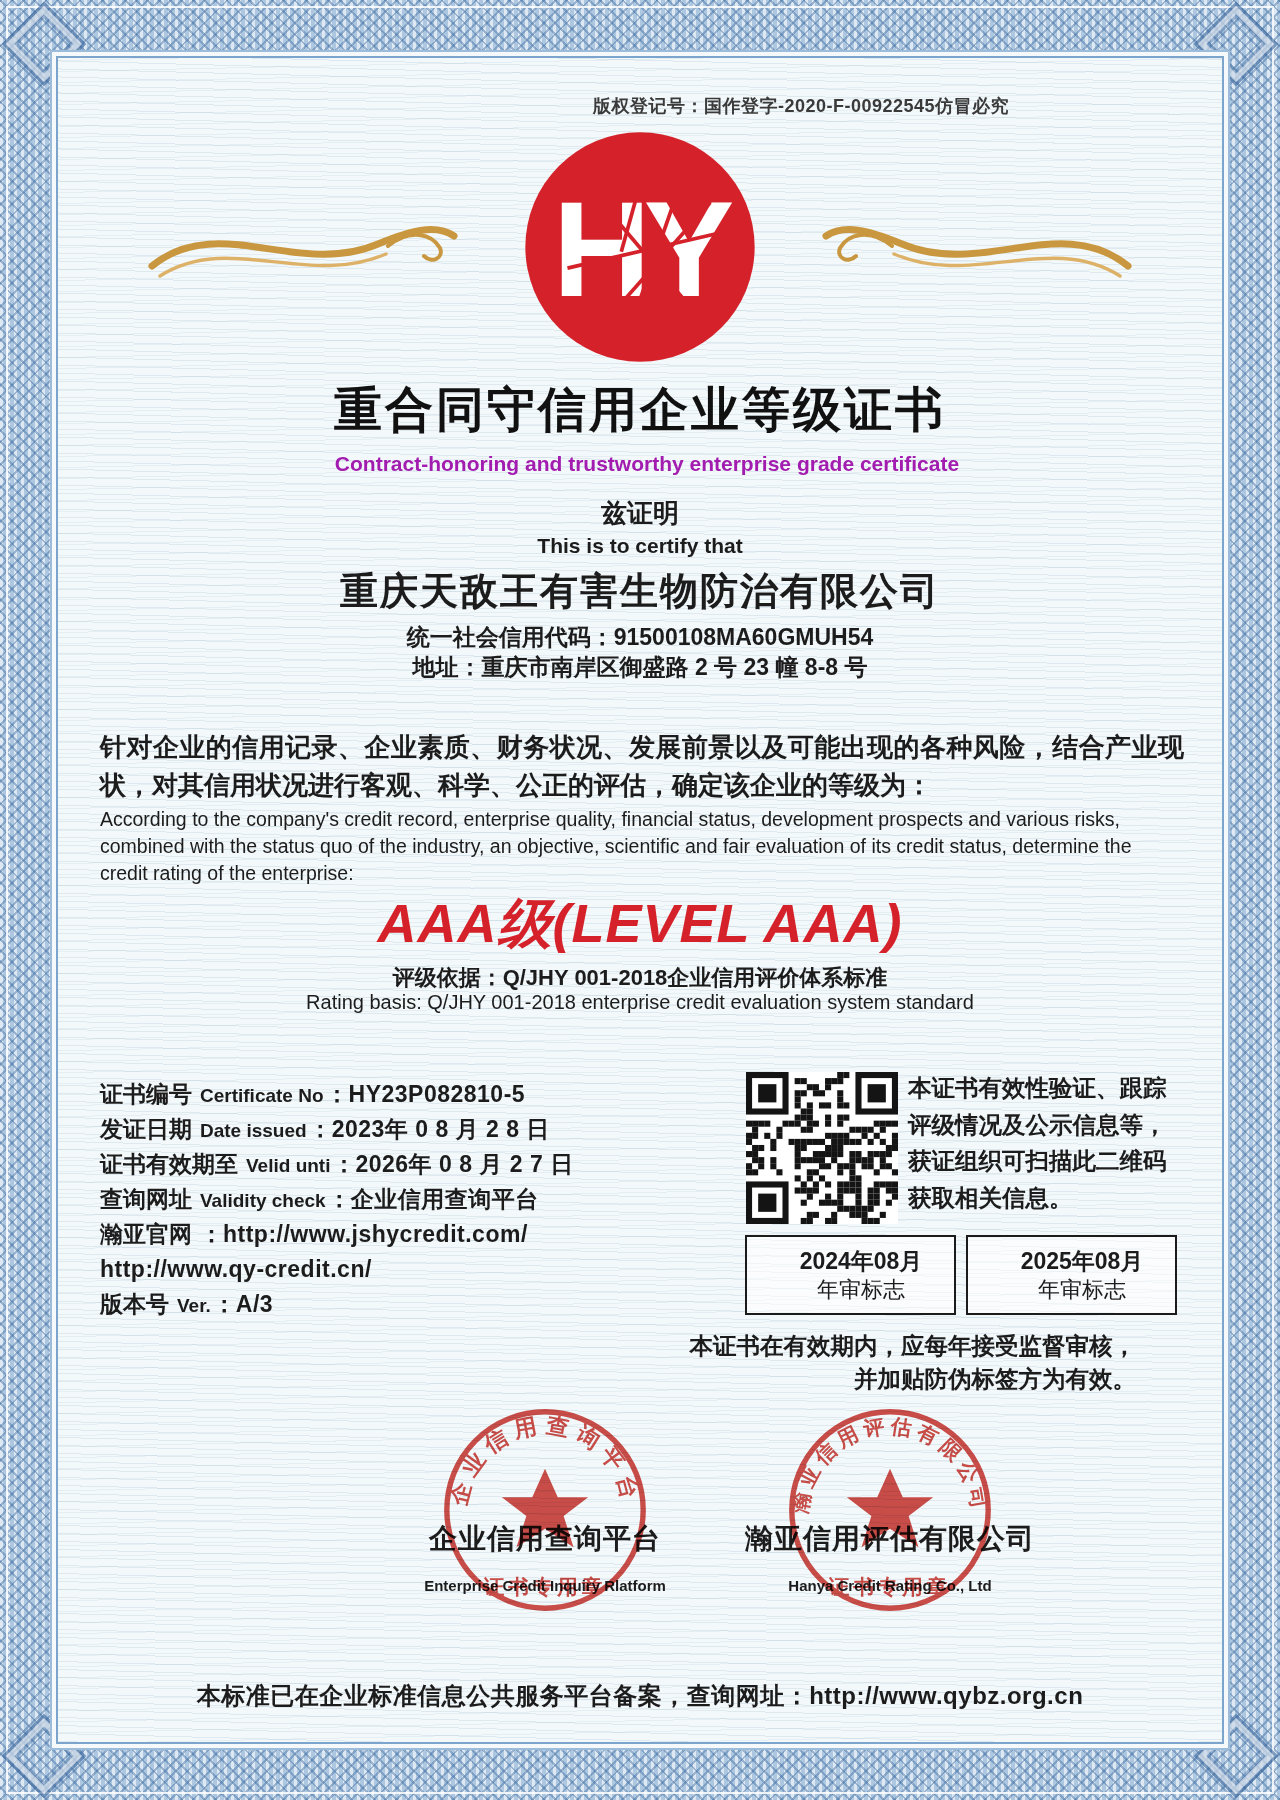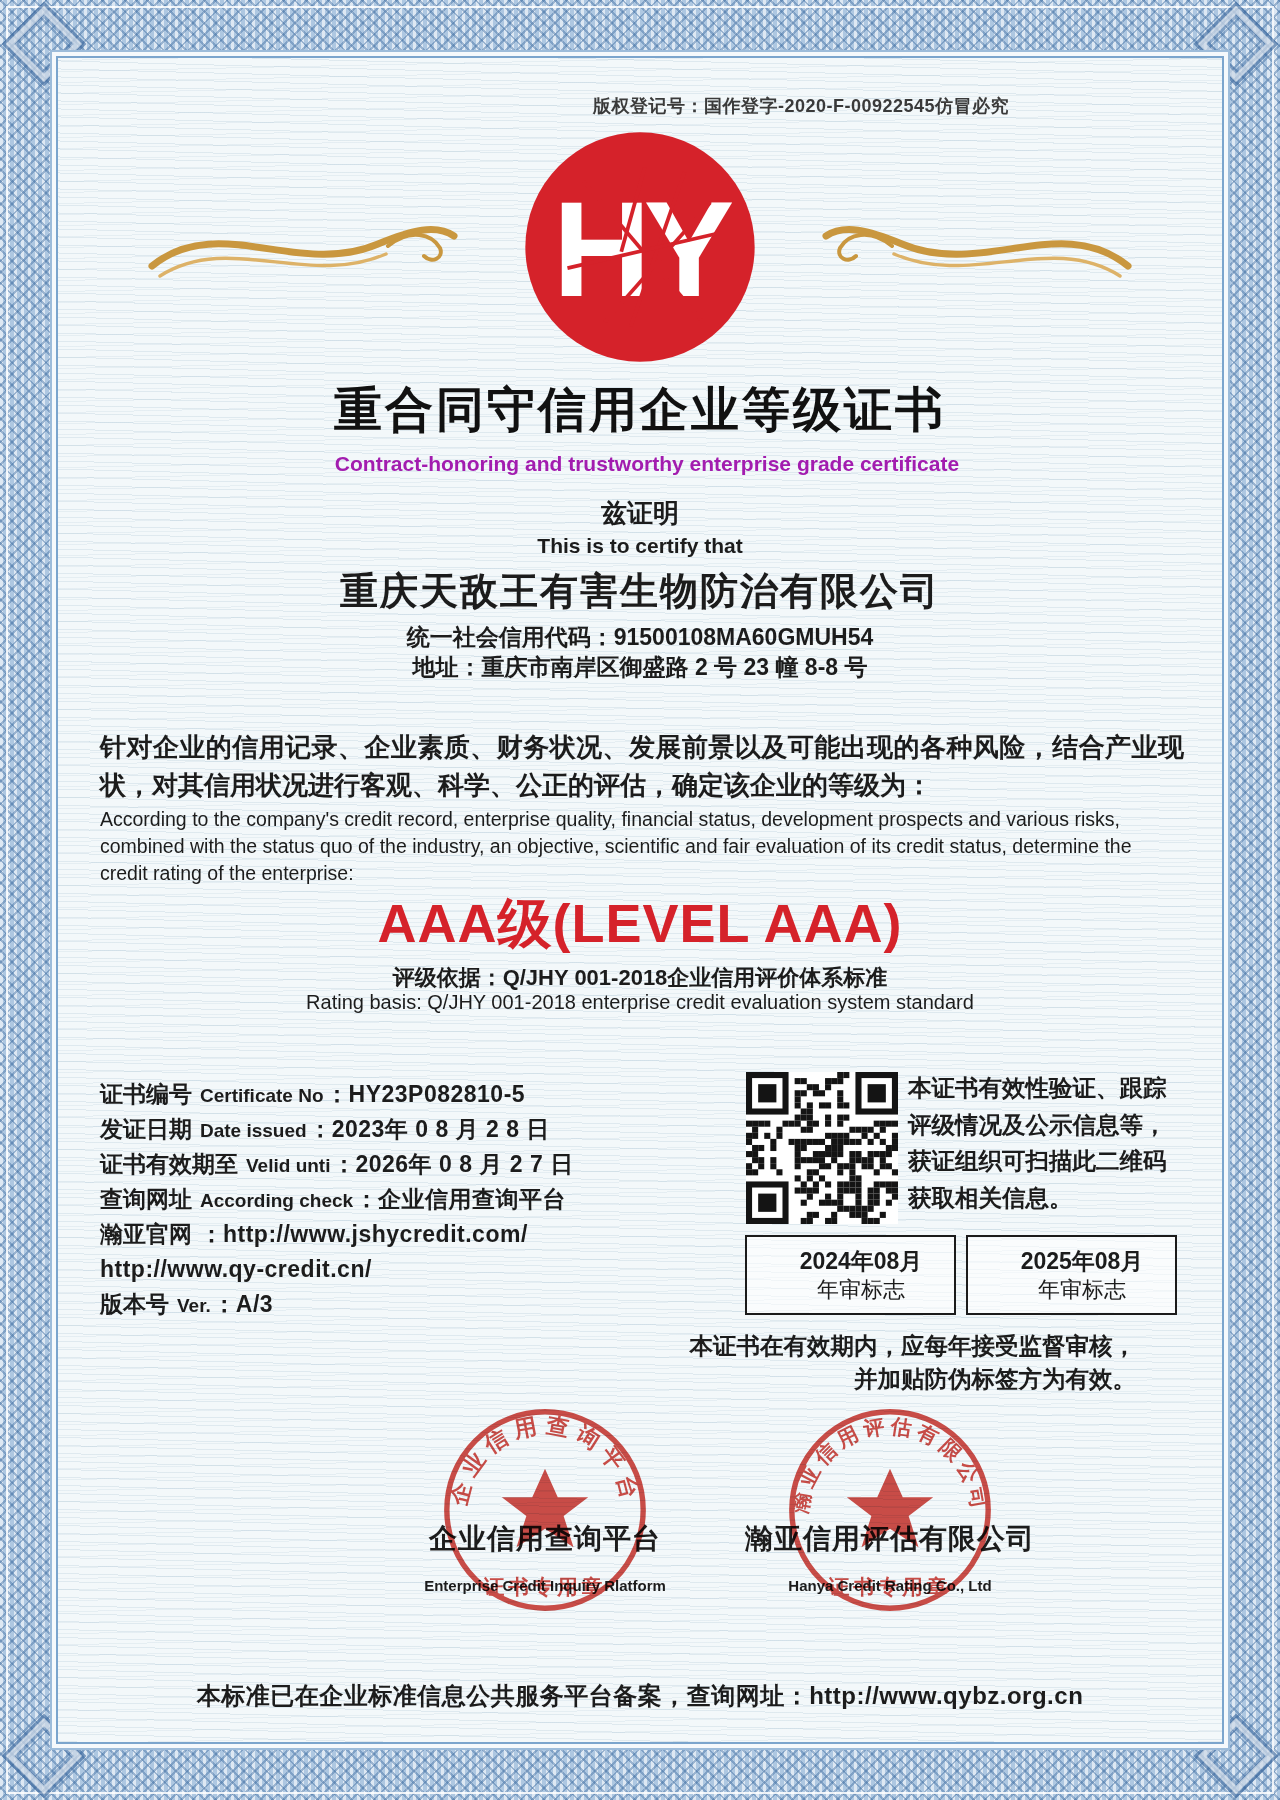--- a/index.html
+++ b/index.html
@@ -121,36 +121,36 @@
   <div class="abs ctr title-zh">重合同守信用企业等级证书</div>
   <div class="abs ctr title-en">Contract-honoring and trustworthy enterprise grade certificate</div>
   <div class="abs ctr certify-zh">兹证明</div>
   <div class="abs ctr certify-en">This is to certify that</div>
   <div class="abs ctr company">重庆天敌王有害生物防治有限公司</div>
   <div class="abs ctr code">统一社会信用代码：91500108MA60GMUH54</div>
   <div class="abs ctr addr">地址：重庆市南岸区御盛路 2 号 23 幢 8-8 号</div>
 
   <div class="abs para-zh">针对企业的信用记录、企业素质、财务状况、发展前景以及可能出现的各种风险，结合产业现状，对其信用状况进行客观、科学、公正的评估，确定该企业的等级为：</div>
   <div class="abs para-en">According to the company's credit record, enterprise quality, financial status, development prospects and various risks, combined with the status quo of the industry, an objective, scientific and fair evaluation of its credit status, determine the credit rating of the enterprise:</div>
-  <div class="abs ctr level" style="color:#d5222a;">AAA级(LEVEL AAA)</div>
+  <div class="abs ctr level" style="color:#d5222a;font-style:italic;">AAA级(LEVEL AAA)</div>
   <div class="abs ctr basis-zh">评级依据：Q/JHY 001-2018企业信用评价体系标准</div>
   <div class="abs ctr basis-en">Rating basis: Q/JHY 001-2018 enterprise credit evaluation system standard</div>
 
   <div class="abs details">
     <div class="d-row">
       <span class="d-zh">证书编号</span><span class="d-en">Certificate No</span><span class="d-sep">：</span><span class="d-val">HY23P082810-5</span>
     </div>
     <div class="d-row">
       <span class="d-zh">发证日期</span><span class="d-en">Date issued</span><span class="d-sep">：</span><span class="d-val">2023年 0 8 月 2 8 日</span>
     </div>
     <div class="d-row">
       <span class="d-zh">证书有效期至</span><span class="d-en">Velid unti</span><span class="d-sep">：</span><span class="d-val">2026年 0 8 月 2 7 日</span>
     </div>
     <div class="d-row">
-      <span class="d-zh">查询网址</span><span class="d-en">According check</span><span class="d-sep">：</span><span class="d-val">企业信用查询平台</span>
+      <span class="d-zh">查询网址</span><span class="d-en">Validity check</span><span class="d-sep">：</span><span class="d-val">企业信用查询平台</span>
     </div>
     <div class="d-row">
       <span class="d-zh">瀚亚官网</span><span class="d-sep">：</span><span class="d-val">http://www.jshycredit.com/</span>
     </div>
     <div class="d-row">
       <span class="d-sep"></span><span class="d-val">http://www.qy-credit.cn/</span>
     </div>
     <div class="d-row">
       <span class="d-zh">版本号</span><span class="d-en">Ver.</span><span class="d-sep">：</span><span class="d-val">A/3</span>
     </div>

